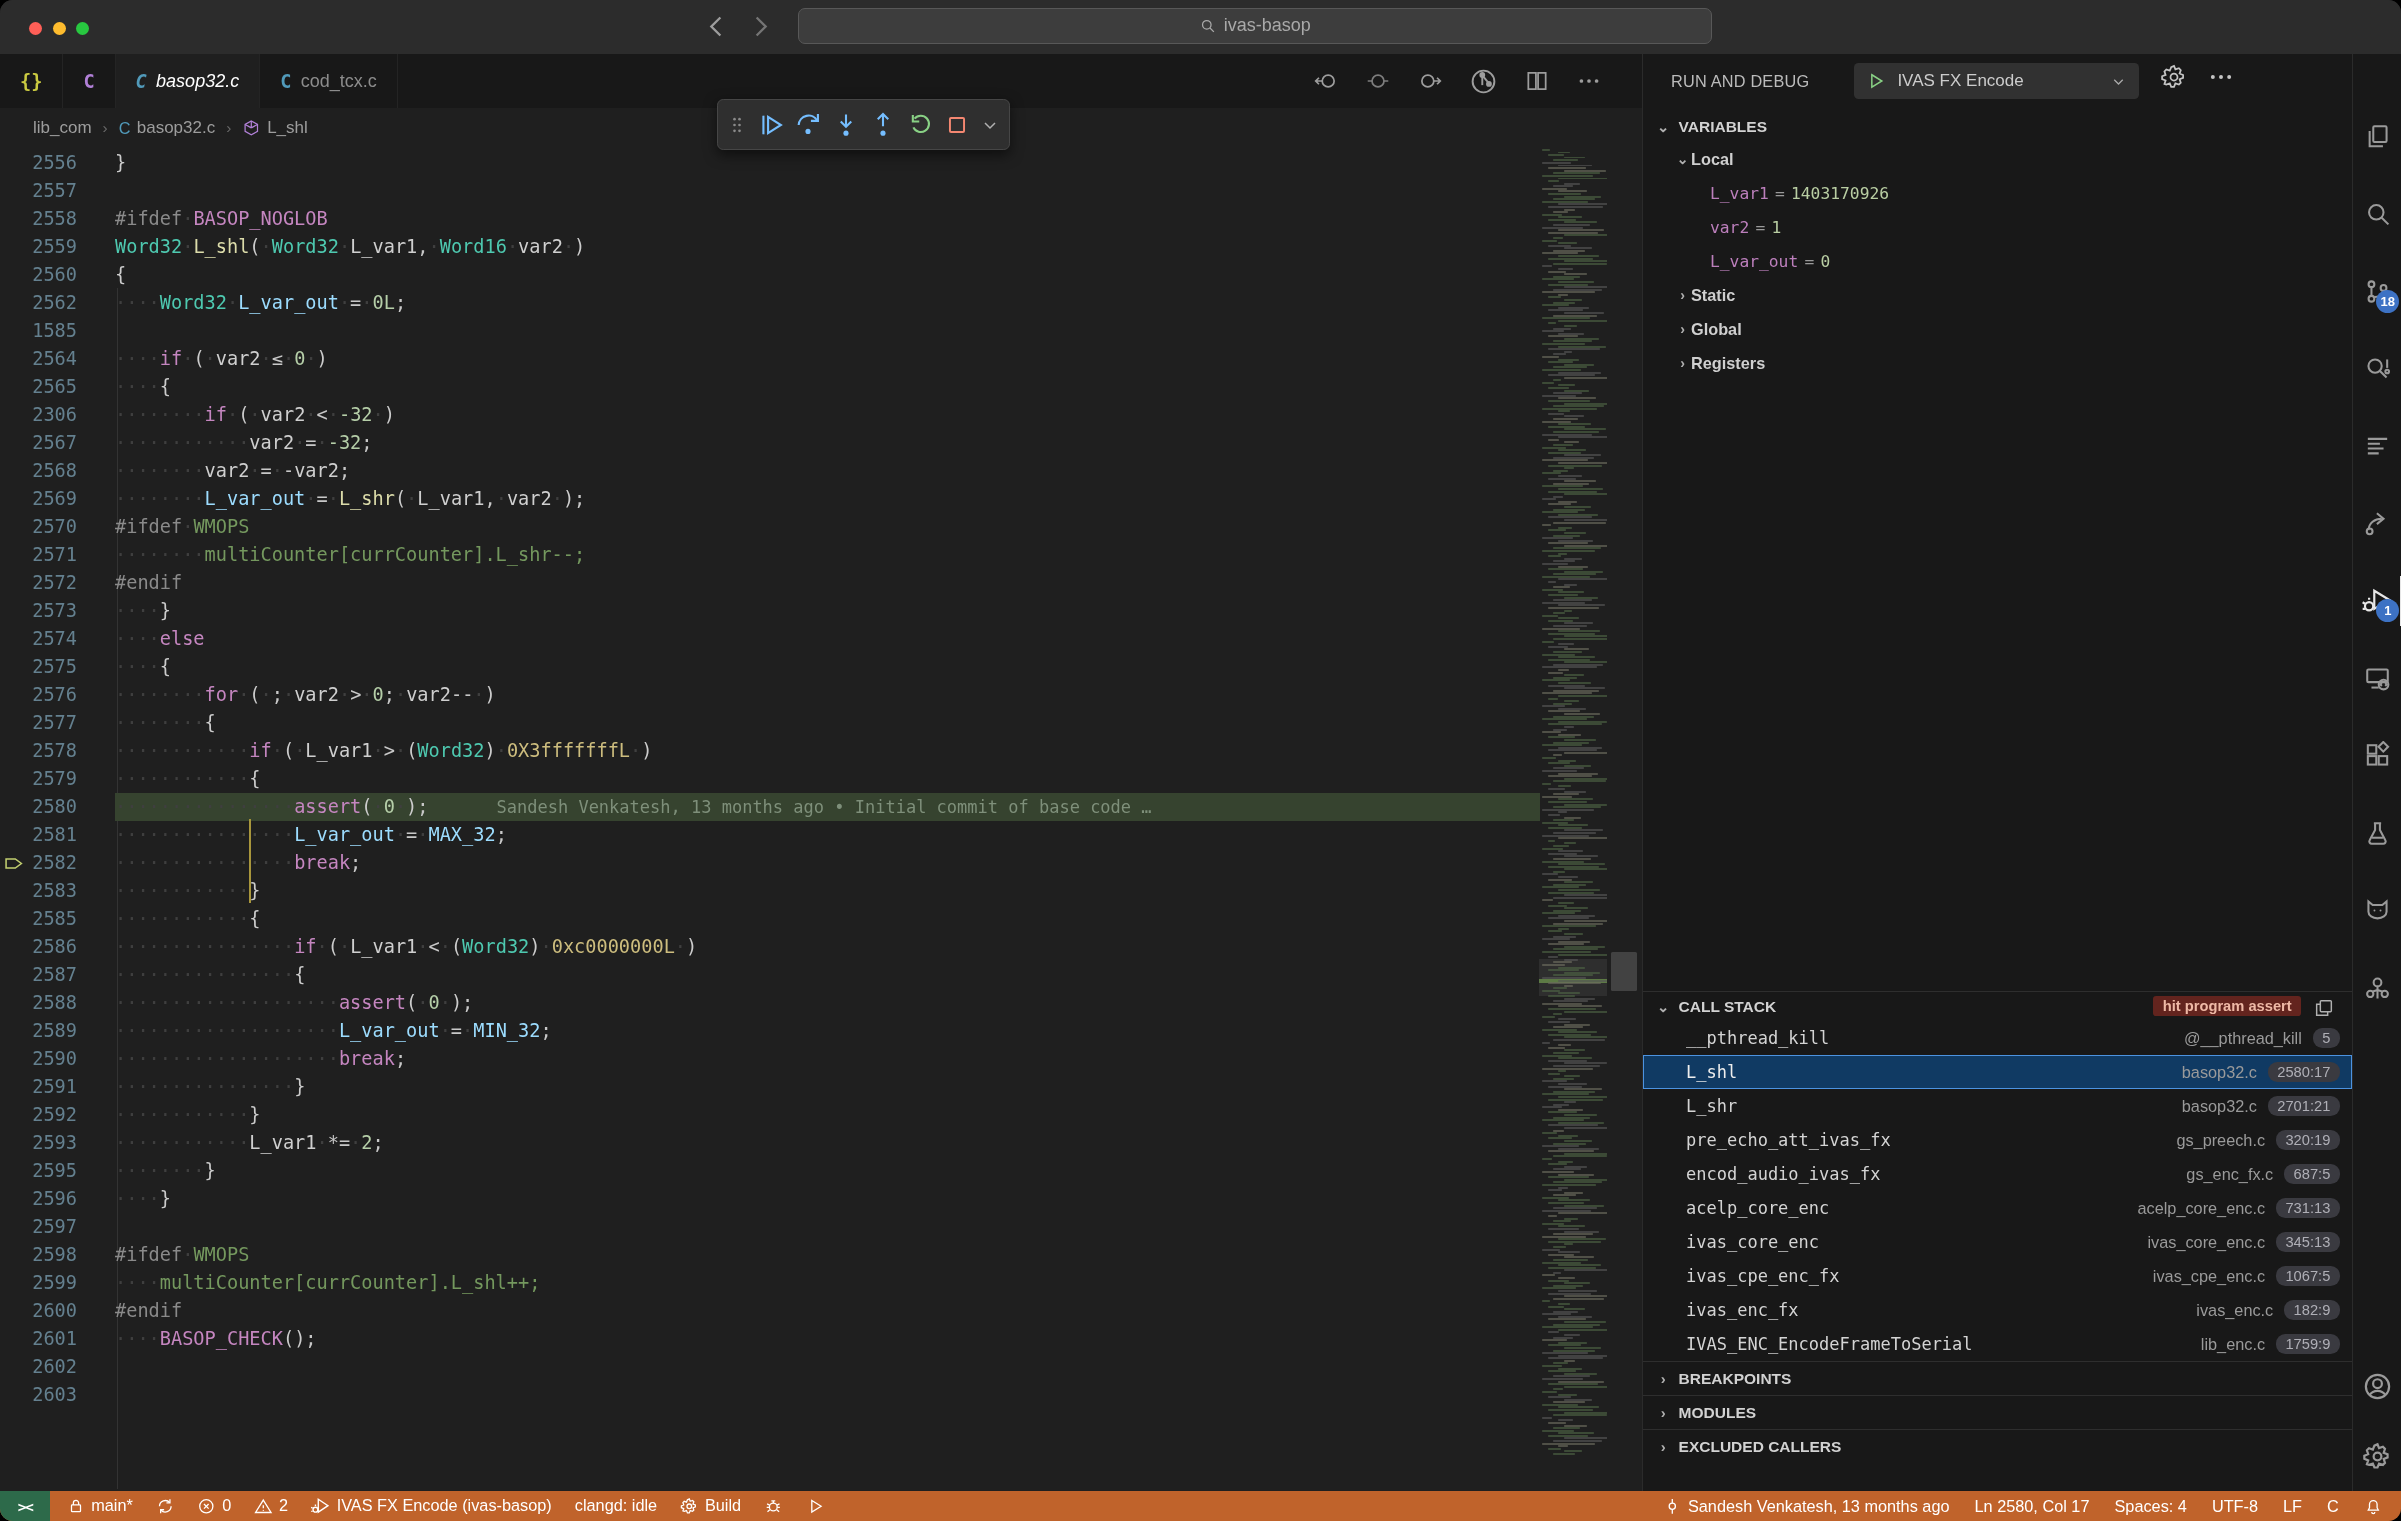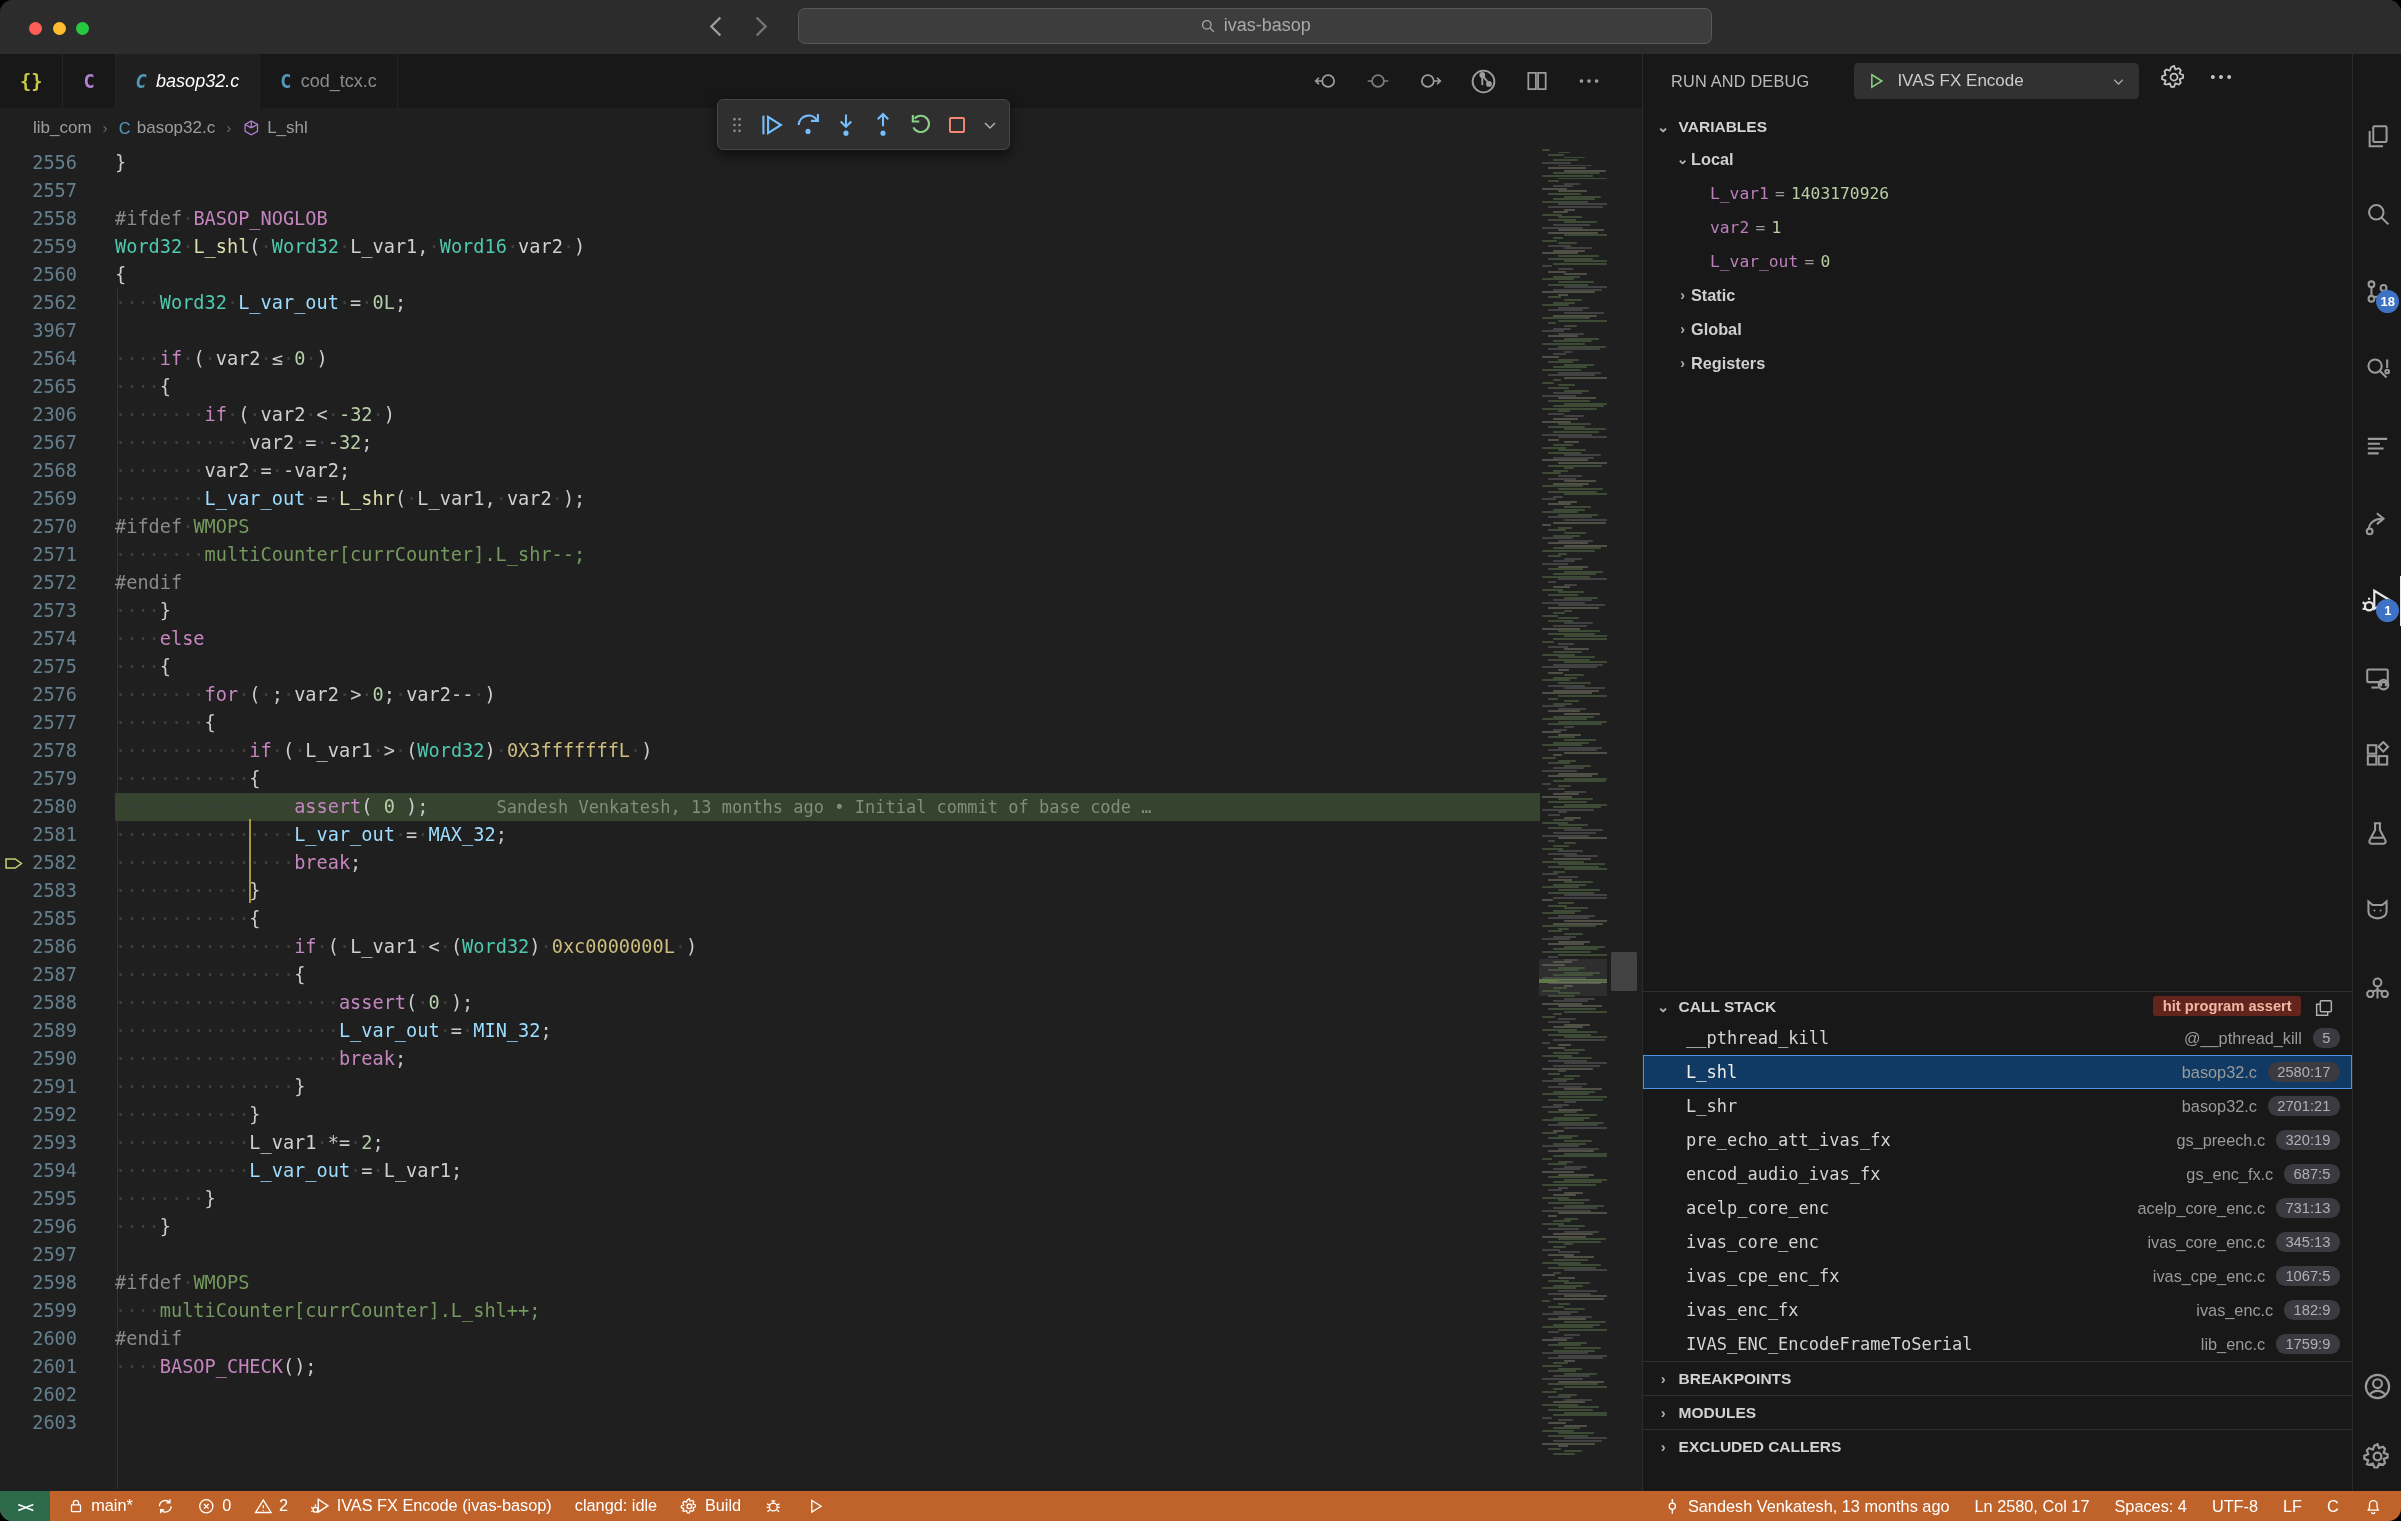--- a/index.html
+++ b/index.html
@@ -296,21 +296,21 @@
       <div class="guide" style="left:117px; top:234px; height:1201px;"></div>
       <div class="guide active" style="left:249px; top:765px; height:84px;"></div>
 
       <div class="code" id="code">
           <div class="row"><span class="gut">2556</span><span class="txt"><span class="b1">}</span></span></div>
           <div class="row"><span class="gut">2557</span><span class="txt"></span></div>
           <div class="row"><span class="gut">2558</span><span class="txt"><span class="pp">#ifdef</span><span class="ws">·</span><span class="m">BASOP_NOGLOB</span></span></div>
           <div class="row"><span class="gut">2559</span><span class="txt"><span class="t">Word32</span><span class="ws">·</span><span class="f">L_shl</span><span class="b1">(</span><span class="ws">·</span><span class="t">Word32</span><span class="ws">·</span><span class="w">L_var1</span><span class="o">,</span><span class="ws">·</span><span class="t">Word16</span><span class="ws">·</span><span class="w">var2</span><span class="ws">·</span><span class="b1">)</span></span></div>
           <div class="row"><span class="gut">2560</span><span class="txt"><span class="b1">{</span></span></div>
           <div class="row"><span class="gut">2562</span><span class="txt"><span class="ws">····</span><span class="t">Word32</span><span class="ws">·</span><span class="v">L_var_out</span><span class="ws">·</span><span class="o">=</span><span class="ws">·</span><span class="n">0L</span><span class="o">;</span></span></div>
-          <div class="row"><span class="gut">3967</span><span class="txt"></span></div>
+          <div class="row"><span class="gut">1585</span><span class="txt"></span></div>
           <div class="row"><span class="gut">2564</span><span class="txt"><span class="ws">····</span><span class="k">if</span><span class="ws">·</span><span class="b1">(</span><span class="ws">·</span><span class="w">var2</span><span class="ws">·</span><span class="o">≤</span><span class="ws">·</span><span class="n">0</span><span class="ws">·</span><span class="b1">)</span></span></div>
           <div class="row"><span class="gut">2565</span><span class="txt"><span class="ws">····</span><span class="b2">{</span></span></div>
           <div class="row"><span class="gut">2306</span><span class="txt"><span class="ws">········</span><span class="k">if</span><span class="ws">·</span><span class="b1">(</span><span class="ws">·</span><span class="w">var2</span><span class="ws">·</span><span class="o">&lt;</span><span class="ws">·</span><span class="n">-32</span><span class="ws">·</span><span class="b1">)</span></span></div>
           <div class="row"><span class="gut">2567</span><span class="txt"><span class="ws">············</span><span class="w">var2</span><span class="ws">·</span><span class="o">=</span><span class="ws">·</span><span class="n">-32</span><span class="o">;</span></span></div>
           <div class="row"><span class="gut">2568</span><span class="txt"><span class="ws">········</span><span class="w">var2</span><span class="ws">·</span><span class="o">=</span><span class="ws">·</span><span class="o">-</span><span class="w">var2</span><span class="o">;</span></span></div>
           <div class="row"><span class="gut">2569</span><span class="txt"><span class="ws">········</span><span class="v">L_var_out</span><span class="ws">·</span><span class="o">=</span><span class="ws">·</span><span class="f">L_shr</span><span class="b1">(</span><span class="ws">·</span><span class="w">L_var1</span><span class="o">,</span><span class="ws">·</span><span class="w">var2</span><span class="ws">·</span><span class="b1">)</span><span class="o">;</span></span></div>
           <div class="row"><span class="gut">2570</span><span class="txt"><span class="pp">#ifdef</span><span class="ws">·</span><span class="dim">WMOPS</span></span></div>
           <div class="row"><span class="gut">2571</span><span class="txt"><span class="ws">········</span><span class="dim">multiCounter[currCounter].L_shr--;</span></span></div>
           <div class="row"><span class="gut">2572</span><span class="txt"><span class="pp">#endif</span></span></div>
           <div class="row"><span class="gut">2573</span><span class="txt"><span class="ws">····</span><span class="b2">}</span></span></div>
@@ -329,21 +329,20 @@
           <div class="row"><span class="gut">2583</span><span class="txt"><span class="ws">············</span><span class="b1">}</span></span></div>
           <div class="row"><span class="gut">2585</span><span class="txt"><span class="ws">············</span><span class="b1">{</span></span></div>
           <div class="row"><span class="gut">2586</span><span class="txt"><span class="ws">················</span><span class="k">if</span><span class="ws">·</span><span class="b2">(</span><span class="ws">·</span><span class="w">L_var1</span><span class="ws">·</span><span class="o">&lt;</span><span class="ws">·</span><span class="b3">(</span><span class="t">Word32</span><span class="b3">)</span><span class="ws">·</span><span class="x">0xc0000000L</span><span class="ws">·</span><span class="b2">)</span></span></div>
           <div class="row"><span class="gut">2587</span><span class="txt"><span class="ws">················</span><span class="b2">{</span></span></div>
           <div class="row"><span class="gut">2588</span><span class="txt"><span class="ws">····················</span><span class="m">assert</span><span class="b3">(</span><span class="ws">·</span><span class="n">0</span><span class="ws">·</span><span class="b3">)</span><span class="o">;</span></span></div>
           <div class="row"><span class="gut">2589</span><span class="txt"><span class="ws">····················</span><span class="v">L_var_out</span><span class="ws">·</span><span class="o">=</span><span class="ws">·</span><span class="mc">MIN_32</span><span class="o">;</span></span></div>
           <div class="row"><span class="gut">2590</span><span class="txt"><span class="ws">····················</span><span class="k">break</span><span class="o">;</span></span></div>
           <div class="row"><span class="gut">2591</span><span class="txt"><span class="ws">················</span><span class="b2">}</span></span></div>
           <div class="row"><span class="gut">2592</span><span class="txt"><span class="ws">············</span><span class="b1">}</span></span></div>
           <div class="row"><span class="gut">2593</span><span class="txt"><span class="ws">············</span><span class="w">L_var1</span><span class="ws">·</span><span class="o">*=</span><span class="ws">·</span><span class="n">2</span><span class="o">;</span></span></div>
-          <div class="row"><span class="gut">2594</span><span class="txt"><span class="ws">············</span><span class="v">L_var_out</span><span class="ws">·</span><span class="o">=</span><span class="ws">·</span><span class="w">L_var1</span><span class="o">;</span></span></div>
           <div class="row"><span class="gut">2595</span><span class="txt"><span class="ws">········</span><span class="b3">}</span></span></div>
           <div class="row"><span class="gut">2596</span><span class="txt"><span class="ws">····</span><span class="b2">}</span></span></div>
           <div class="row"><span class="gut">2597</span><span class="txt"></span></div>
           <div class="row"><span class="gut">2598</span><span class="txt"><span class="pp">#ifdef</span><span class="ws">·</span><span class="dim">WMOPS</span></span></div>
           <div class="row"><span class="gut">2599</span><span class="txt"><span class="ws">····</span><span class="dim">multiCounter[currCounter].L_shl++;</span></span></div>
           <div class="row"><span class="gut">2600</span><span class="txt"><span class="pp">#endif</span></span></div>
           <div class="row"><span class="gut">2601</span><span class="txt"><span class="ws">····</span><span class="m">BASOP_CHECK</span><span class="b2">(</span><span class="b2">)</span><span class="o">;</span></span></div>
           <div class="row"><span class="gut">2602</span><span class="txt"></span></div>
           <div class="row"><span class="gut">2603</span><span class="txt"></span></div>
         </div>

